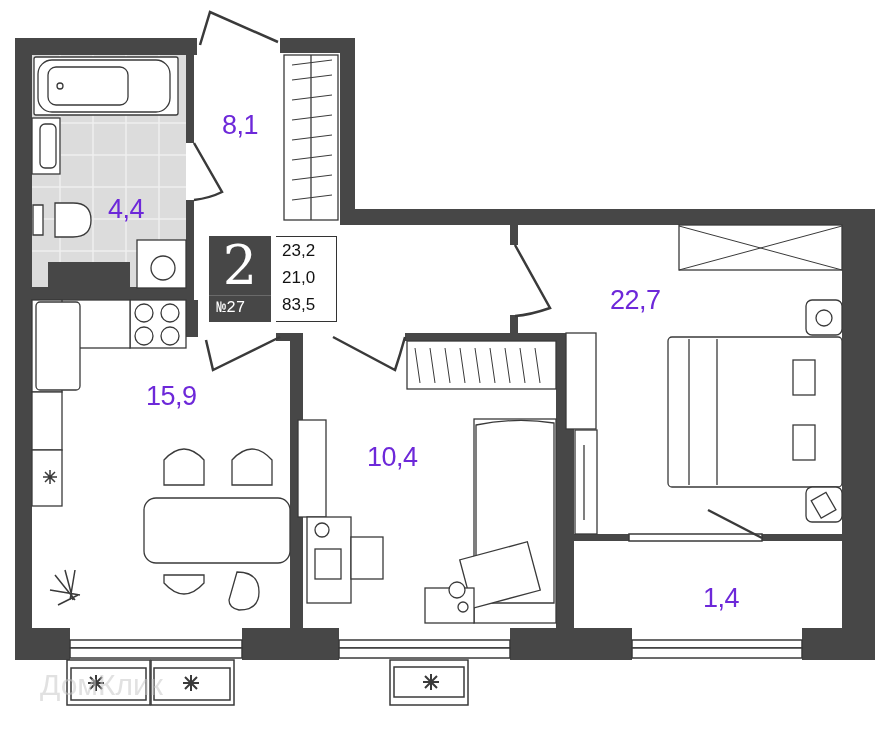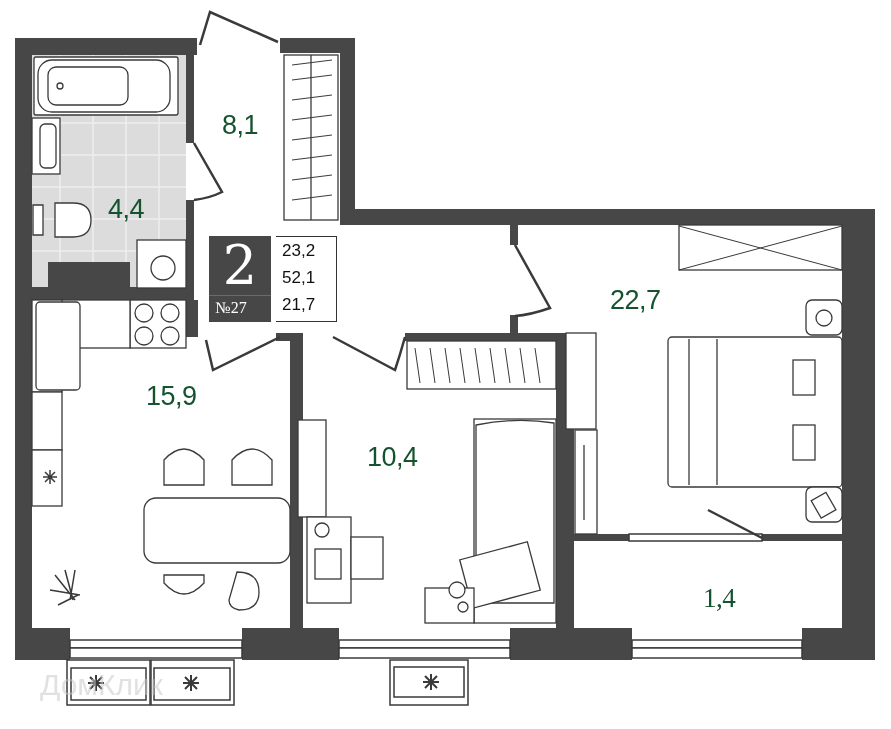--- a/index.html
+++ b/index.html
@@ -1,22 +1,22 @@
 <!DOCTYPE html>
 <html><head>
 <meta charset="utf-8">
 <style>
   html, body { margin: 0; padding: 0; background: #ffffff; }
   body { width: 891px; height: 729px; position: relative; overflow: hidden; font-family: "Liberation Sans", sans-serif; }
   #plan { position: absolute; left: 0; top: 0; }
-  .room-label { position: absolute; font-family: "Liberation Sans", sans-serif; font-size: 27px; color: #14532d; letter-spacing: -0.5px; line-height: 1; }
+  .room-label { position: absolute; font-family: "Liberation Sans", sans-serif; font-size: 27px; color: #6d28d9; letter-spacing: -0.5px; line-height: 1; }
   .badge { position: absolute; left: 209px; top: 236px; width: 62px; height: 86px; background: #474747; color: #fff; }
   .badge-rooms { position: absolute; left: 0; top: 2px; width: 62px; text-align: center; font-family: "DejaVu Serif", serif; font-size: 54px; line-height: 56px; }
   .badge-sep { position: absolute; left: 0; top: 59px; width: 62px; height: 1px; background: #6a6a6a; }
-  .badge-no { position: absolute; left: 0; top: 62px; width: 44px; text-align: center; font-family: Liberation Serif, serif; font-size: 16px; line-height: 20px; }
+  .badge-no { position: absolute; left: 0; top: 62px; width: 44px; text-align: center; font-family: Liberation Mono, monospace; font-size: 16px; line-height: 20px; }
   .areas { position: absolute; left: 276px; top: 236px; width: 60px; height: 84px; border-right: 1.5px solid #333; border-top: 1.5px solid #333; border-bottom: 1.5px solid #333; }
   .area-val { display: block; font-family: "Liberation Sans", sans-serif; font-size: 17px; line-height: 27px; color: #111; padding-left: 6px; }
   .watermark { position: absolute; left: 40px; top: 668px; font-family: "Liberation Sans", sans-serif; font-size: 30px; font-weight: normal; color: rgba(200,200,200,0.55); }
 </style>
 </head>
 <body>
 
 <svg id="plan" width="891" height="729" viewBox="0 0 891 729" xmlns="http://www.w3.org/2000/svg">
 
   <g>
@@ -179,26 +179,26 @@
     <rect x="806" y="487" width="36" height="35" rx="6"></rect>
     <rect x="815" y="495" width="17" height="20" transform="rotate(-30 824 505)"></rect>
   </g>
 </svg>
 
 <div class="room-label" style="left:222px;top:112px;">8,1</div>
 <div class="room-label" style="left:108px;top:196px;text-align:center;">4,4</div>
 <div class="room-label" style="left:146px;top:383px;">15,9</div>
 <div class="room-label" style="left:367px;top:444px;">10,4</div>
 <div class="room-label" style="left:610px;top:287px;">22,7</div>
-<div class="room-label" style="left:703px;top:585px;font-family:Liberation Serif, serif;">1,4</div>
+<div class="room-label" style="left:703px;top:585px;">1,4</div>
 
 <div class="badge">
   <div class="badge-rooms">2</div>
   <div class="badge-sep"></div>
   <div class="badge-no">№27</div>
 </div>
 <div class="areas">
   <span class="area-val">23,2</span>
-  <span class="area-val">52,1</span>
-  <span class="area-val">21,7</span>
+  <span class="area-val">21,0</span>
+  <span class="area-val">83,5</span>
 </div>
 
 <div class="watermark">ДомКлик</div>
 
 </body></html>

